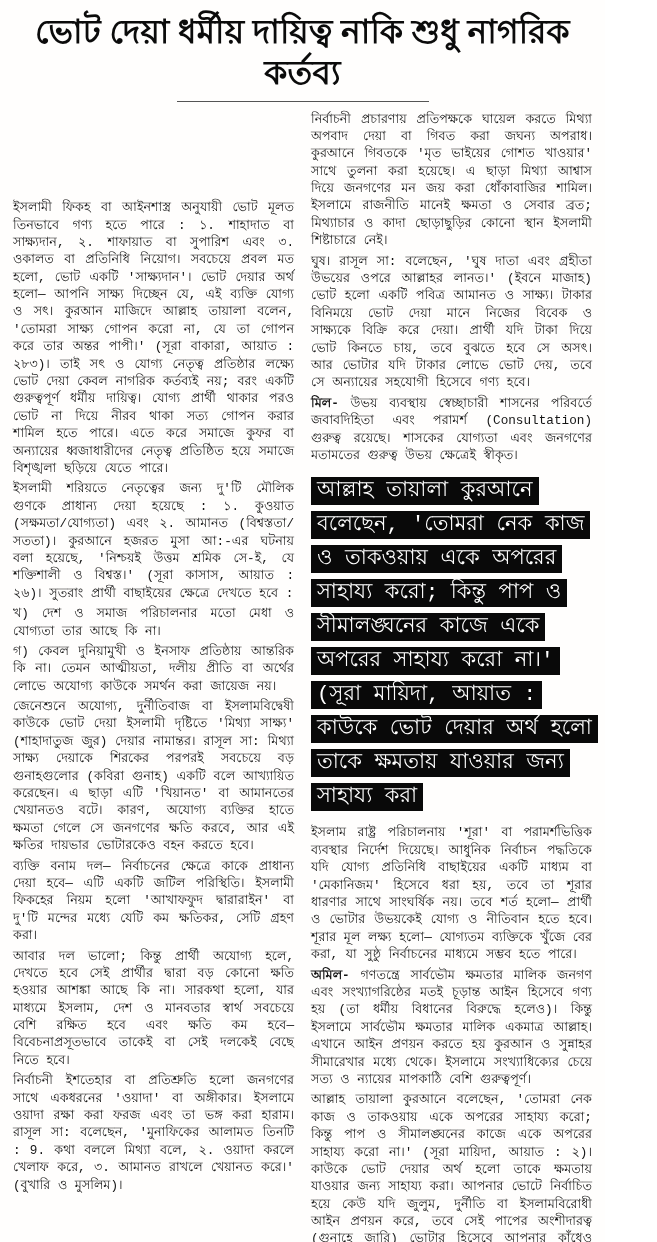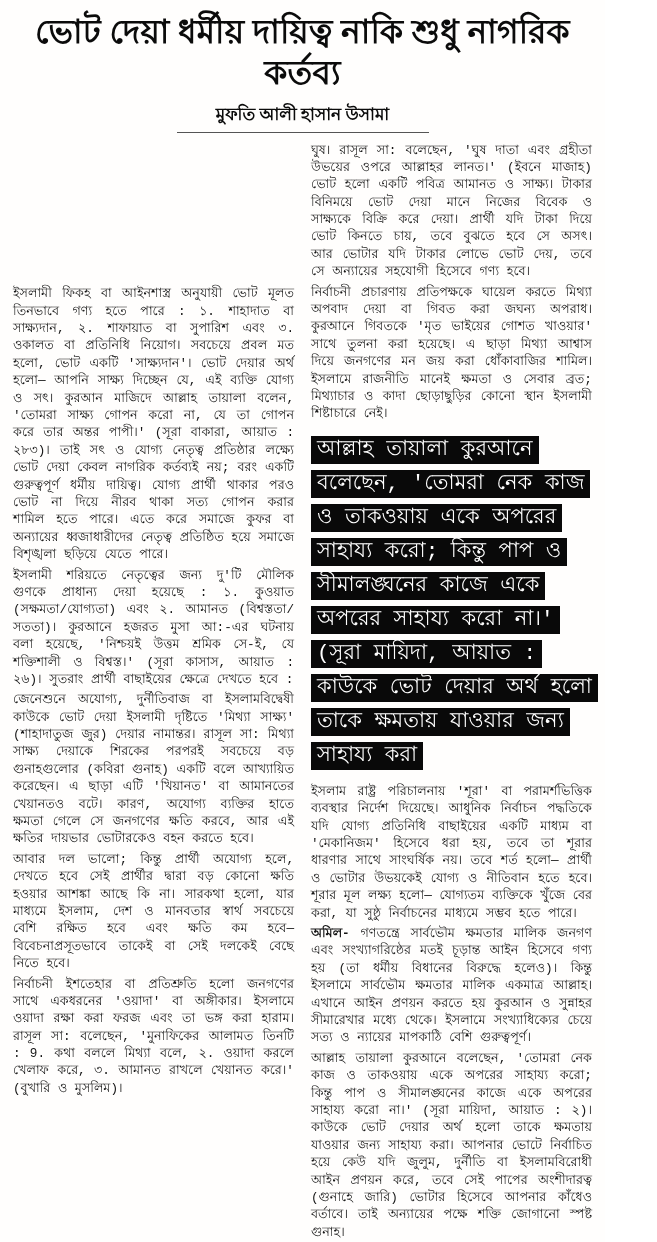--- a/index.html
+++ b/index.html
@@ -72,37 +72,40 @@
     box-decoration-break: clone;
   }
 </style>
 </head>
 <body>
 
 <div class="page">
 
   <header>
     <h1 class="title">ভোট দেয়া ধর্মীয় দায়িত্ব নাকি শুধু নাগরিক কর্তব্য</h1>
-    <div class="byline">মুফতি আলী হাসান উসামা</div>
     <div class="byline-rule"></div>
   </header>
 
   <div class="columns">
 
     <div class="col">
       <p>ইসলামী ফিকহ বা আইনশাস্ত্র অনুযায়ী ভোট মূলত তিনভাবে গণ্য হতে পারে : ১. শাহাদাত বা সাক্ষ্যদান, ২. শাফায়াত বা সুপারিশ এবং ৩. ওকালত বা প্রতিনিধি নিয়োগ। সবচেয়ে প্রবল মত হলো, ভোট একটি 'সাক্ষ্যদান'। ভোট দেয়ার অর্থ হলো— আপনি সাক্ষ্য দিচ্ছেন যে, এই ব্যক্তি যোগ্য ও সৎ। কুরআন মাজিদে আল্লাহ তায়ালা বলেন, 'তোমরা সাক্ষ্য গোপন করো না, যে তা গোপন করে তার অন্তর পাপী।' (সূরা বাকারা, আয়াত : ২৮৩)। তাই সৎ ও যোগ্য নেতৃত্ব প্রতিষ্ঠার লক্ষ্যে ভোট দেয়া কেবল নাগরিক কর্তব্যই নয়; বরং একটি গুরুত্বপূর্ণ ধর্মীয় দায়িত্ব। যোগ্য প্রার্থী থাকার পরও ভোট না দিয়ে নীরব থাকা সত্য গোপন করার শামিল হতে পারে। এতে করে সমাজে কুফর বা অন্যায়ের ধ্বজাধারীদের নেতৃত্ব প্রতিষ্ঠিত হয়ে সমাজে বিশৃঙ্খলা ছড়িয়ে যেতে পারে।</p>
       <p>ইসলামী শরিয়তে নেতৃত্বের জন্য দু'টি মৌলিক গুণকে প্রাধান্য দেয়া হয়েছে : ১. কুওয়াত (সক্ষমতা/যোগ্যতা) এবং ২. আমানত (বিশ্বস্ততা/সততা)। কুরআনে হজরত মুসা আ:-এর ঘটনায় বলা হয়েছে, 'নিশ্চয়ই উত্তম শ্রমিক সে-ই, যে শক্তিশালী ও বিশ্বস্ত।' (সূরা কাসাস, আয়াত : ২৬)। সুতরাং প্রার্থী বাছাইয়ের ক্ষেত্রে দেখতে হবে :</p>
+      <p>খ) দেশ ও সমাজ পরিচালনার মতো মেধা ও যোগ্যতা তার আছে কি না।</p>
+      <p>গ) কেবল দুনিয়ামুখী ও ইনসাফ প্রতিষ্ঠায় আন্তরিক কি না। তেমন আত্মীয়তা, দলীয় প্রীতি বা অর্থের লোভে অযোগ্য কাউকে সমর্থন করা জায়েজ নয়।</p>
       <p>জেনেশুনে অযোগ্য, দুর্নীতিবাজ বা ইসলামবিদ্বেষী কাউকে ভোট দেয়া ইসলামী দৃষ্টিতে 'মিথ্যা সাক্ষ্য' (শাহাদাতুজ জুর) দেয়ার নামান্তর। রাসূল সা: মিথ্যা সাক্ষ্য দেয়াকে শিরকের পরপরই সবচেয়ে বড় গুনাহগুলোর (কবিরা গুনাহ) একটি বলে আখ্যায়িত করেছেন। এ ছাড়া এটি 'খিয়ানত' বা আমানতের খেয়ানতও বটে। কারণ, অযোগ্য ব্যক্তির হাতে ক্ষমতা গেলে সে জনগণের ক্ষতি করবে, আর এই ক্ষতির দায়ভার ভোটারকেও বহন করতে হবে।</p>
+      <p>ব্যক্তি বনাম দল— নির্বাচনের ক্ষেত্রে কাকে প্রাধান্য দেয়া হবে— এটি একটি জটিল পরিস্থিতি। ইসলামী ফিকহের নিয়ম হলো 'আখাফফুদ দ্বারারাইন' বা দু'টি মন্দের মধ্যে যেটি কম ক্ষতিকর, সেটি গ্রহণ করা।</p>
       <p>আবার দল ভালো; কিন্তু প্রার্থী অযোগ্য হলে, দেখতে হবে সেই প্রার্থীর দ্বারা বড় কোনো ক্ষতি হওয়ার আশঙ্কা আছে কি না। সারকথা হলো, যার মাধ্যমে ইসলাম, দেশ ও মানবতার স্বার্থ সবচেয়ে বেশি রক্ষিত হবে এবং ক্ষতি কম হবে— বিবেচনাপ্রসূতভাবে তাকেই বা সেই দলকেই বেছে নিতে হবে।</p>
       <p>নির্বাচনী ইশতেহার বা প্রতিশ্রুতি হলো জনগণের সাথে একধরনের 'ওয়াদা' বা অঙ্গীকার। ইসলামে ওয়াদা রক্ষা করা ফরজ এবং তা ভঙ্গ করা হারাম। রাসূল সা: বলেছেন, 'মুনাফিকের আলামত তিনটি : 9. কথা বললে মিথ্যা বলে, ২. ওয়াদা করলে খেলাফ করে, ৩. আমানত রাখলে খেয়ানত করে।' (বুখারি ও মুসলিম)।</p>
     </div>
 
     <div class="col">
+      <p>নির্বাচনী প্রচারণায় প্রতিপক্ষকে ঘায়েল করতে মিথ্যা অপবাদ দেয়া বা গিবত করা জঘন্য অপরাধ। কুরআনে গিবতকে 'মৃত ভাইয়ের গোশত খাওয়ার' সাথে তুলনা করা হয়েছে। এ ছাড়া মিথ্যা আশ্বাস দিয়ে জনগণের মন জয় করা ধোঁকাবাজির শামিল। ইসলামে রাজনীতি মানেই ক্ষমতা ও সেবার ব্রত; মিথ্যাচার ও কাদা ছোড়াছুড়ির কোনো স্থান ইসলামী শিষ্টাচারে নেই।</p>
       <p>ঘুষ। রাসূল সা: বলেছেন, 'ঘুষ দাতা এবং গ্রহীতা উভয়ের ওপরে আল্লাহর লানত।' (ইবনে মাজাহ) ভোট হলো একটি পবিত্র আমানত ও সাক্ষ্য। টাকার বিনিময়ে ভোট দেয়া মানে নিজের বিবেক ও সাক্ষ্যকে বিক্রি করে দেয়া। প্রার্থী যদি টাকা দিয়ে ভোট কিনতে চায়, তবে বুঝতে হবে সে অসৎ। আর ভোটার যদি টাকার লোভে ভোট দেয়, তবে সে অন্যায়ের সহযোগী হিসেবে গণ্য হবে।</p>
-      <p>নির্বাচনী প্রচারণায় প্রতিপক্ষকে ঘায়েল করতে মিথ্যা অপবাদ দেয়া বা গিবত করা জঘন্য অপরাধ। কুরআনে গিবতকে 'মৃত ভাইয়ের গোশত খাওয়ার' সাথে তুলনা করা হয়েছে। এ ছাড়া মিথ্যা আশ্বাস দিয়ে জনগণের মন জয় করা ধোঁকাবাজির শামিল। ইসলামে রাজনীতি মানেই ক্ষমতা ও সেবার ব্রত; মিথ্যাচার ও কাদা ছোড়াছুড়ির কোনো স্থান ইসলামী শিষ্টাচারে নেই।</p>
+      <p><span class="lead">মিল-</span><span> উভয় ব্যবস্থায় স্বেচ্ছাচারী শাসনের পরিবর্তে জবাবদিহিতা এবং পরামর্শ (Consultation) গুরুত্ব রয়েছে। শাসকের যোগ্যতা এবং জনগণের মতামতের গুরুত্ব উভয় ক্ষেত্রেই স্বীকৃত।</span></p>
 
       <div class="pullquote">
         <span class="hl">আল্লাহ তায়ালা কুরআনে বলেছেন, 'তোমরা নেক কাজ ও তাকওয়ায় একে অপরের সাহায্য করো; কিন্তু পাপ ও সীমালঙ্ঘনের কাজে একে অপরের সাহায্য করো না।' (সূরা মায়িদা, আয়াত : কাউকে ভোট দেয়ার অর্থ হলো তাকে ক্ষমতায় যাওয়ার জন্য সাহায্য করা</span>
       </div>
 
       <p>ইসলাম রাষ্ট্র পরিচালনায় 'শূরা' বা পরামর্শভিত্তিক ব্যবস্থার নির্দেশ দিয়েছে। আধুনিক নির্বাচন পদ্ধতিকে যদি যোগ্য প্রতিনিধি বাছাইয়ের একটি মাধ্যম বা 'মেকানিজম' হিসেবে ধরা হয়, তবে তা শূরার ধারণার সাথে সাংঘর্ষিক নয়। তবে শর্ত হলো— প্রার্থী ও ভোটার উভয়কেই যোগ্য ও নীতিবান হতে হবে। শূরার মূল লক্ষ্য হলো— যোগ্যতম ব্যক্তিকে খুঁজে বের করা, যা সুষ্ঠু নির্বাচনের মাধ্যমে সম্ভব হতে পারে।</p>
       <p><span class="lead">অমিল-</span><span> গণতন্ত্রে সার্বভৌম ক্ষমতার মালিক জনগণ এবং সংখ্যাগরিষ্ঠের মতই চূড়ান্ত আইন হিসেবে গণ্য হয় (তা ধর্মীয় বিধানের বিরুদ্ধে হলেও)। কিন্তু ইসলামে সার্বভৌম ক্ষমতার মালিক একমাত্র আল্লাহ। এখানে আইন প্রণয়ন করতে হয় কুরআন ও সুন্নাহর সীমারেখার মধ্যে থেকে। ইসলামে সংখ্যাধিক্যের চেয়ে সত্য ও ন্যায়ের মাপকাঠি বেশি গুরুত্বপূর্ণ।</span></p>
       <p>আল্লাহ তায়ালা কুরআনে বলেছেন, 'তোমরা নেক কাজ ও তাকওয়ায় একে অপরের সাহায্য করো; কিন্তু পাপ ও সীমালঙ্ঘনের কাজে একে অপরের সাহায্য করো না।' (সূরা মায়িদা, আয়াত : ২)। কাউকে ভোট দেয়ার অর্থ হলো তাকে ক্ষমতায় যাওয়ার জন্য সাহায্য করা। আপনার ভোটে নির্বাচিত হয়ে কেউ যদি জুলুম, দুর্নীতি বা ইসলামবিরোধী আইন প্রণয়ন করে, তবে সেই পাপের অংশীদারত্ব (গুনাহে জারি) ভোটার হিসেবে আপনার কাঁধেও বর্তাবে। তাই অন্যায়ের পক্ষে শক্তি জোগানো স্পষ্ট গুনাহ।</p>
     </div>
 

